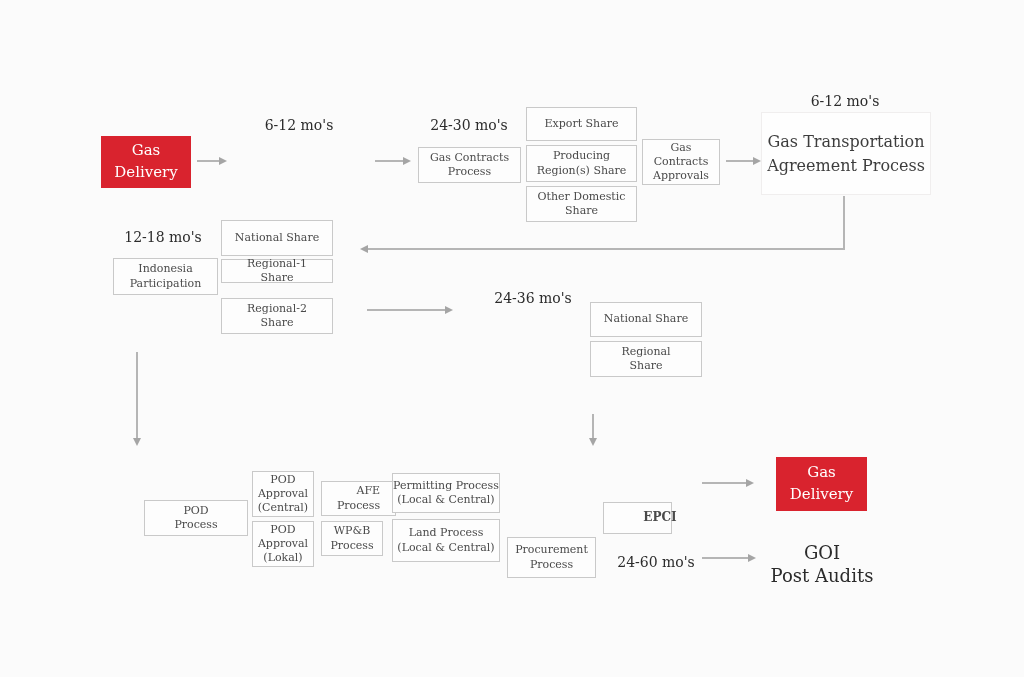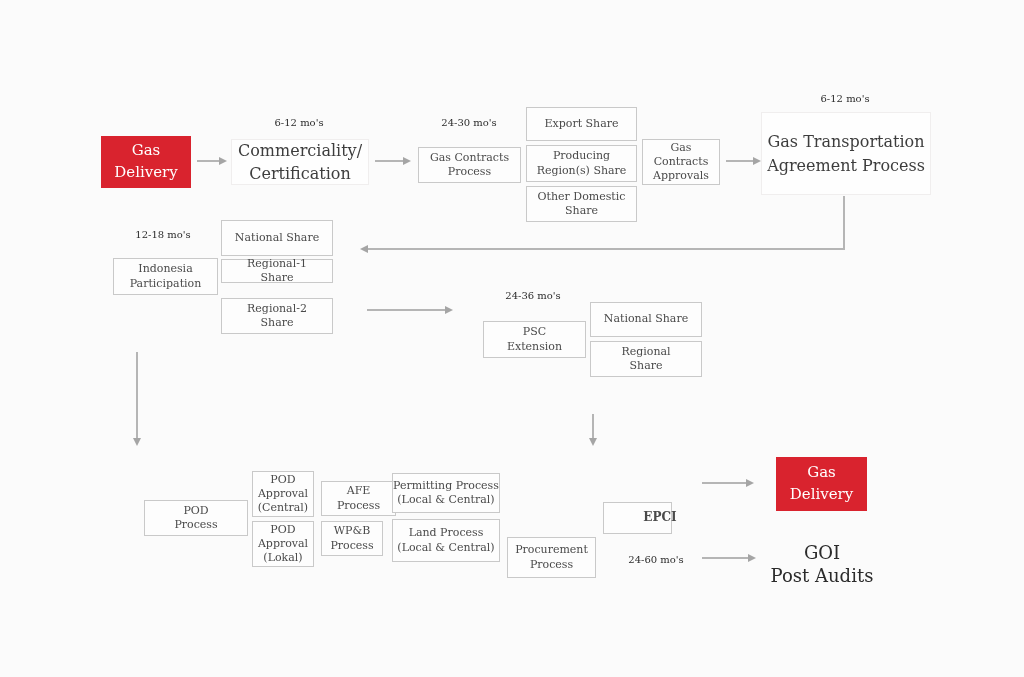--- a/index.html
+++ b/index.html
@@ -26,21 +26,21 @@
   }
   .box.red {
     background:var(--red, #d9232e);
     border:none; color:#ffffff;
     font-size:15px; line-height:1.45;
   }
   .box.bold { font-weight:bold; font-size:12px;padding-left:45px; }
   .label {
     position:absolute; text-align:center; white-space:pre-line;
     color:var(--label-text, #2b2b2b);
-    font-size:10px; line-height:1.3;
+    font-size:14px; line-height:1.3;
   }
   .aline { position:absolute; background:var(--arrow, #b5b5b5); }
   .aline.h { height:1.5px; }
   .aline.v { width:1.5px; }
   .head-r::after {
     content:""; position:absolute; right:-8px; top:50%; transform:translateY(-50%);
     border-left:8px solid var(--arrowhead, #a5a5a5);
     border-top:4.5px solid transparent; border-bottom:4.5px solid transparent;
   }
   .head-l::before {
@@ -59,22 +59,20 @@
 
 <div class="canvas">
 
   <div class="box red" style="left:101px; top:136px; width:90px; height:52px;">Gas
 Delivery</div>
 
   <div class="aline h head-r" style="left:197px; top:160px; width:22px;"></div>
 
   <div class="label" style="left:254px; top:116px; width:90px;">6-12 mo's</div>
 
-  <div class="box plain" style="left:231px; top:139px; width:138px; height:46px;">Commerciality/
-Certification</div>
 
   <div class="aline h head-r" style="left:375px; top:160px; width:28px;"></div>
 
   <div class="label" style="left:423px; top:116px; width:92px;">24-30 mo's</div>
 
   <div class="box" style="left:418px; top:147px; width:103px; height:36px;">Gas Contracts
 Process</div>
 
   <div class="box" style="left:526px; top:107px; width:111px; height:34px;">Export Share</div>
 
@@ -108,22 +106,20 @@
   <div class="box" style="left:221px; top:259px; width:112px; height:24px;">Regional-1
 Share</div>
 
   <div class="box" style="left:221px; top:298px; width:112px; height:36px;">Regional-2
 Share</div>
 
   <div class="aline h head-r" style="left:367px; top:309px; width:78px;"></div>
 
   <div class="label" style="left:487px; top:289px; width:92px;">24-36 mo's</div>
 
-  <div class="box" style="left:483px; top:321px; width:103px; height:37px;">PSC
-Extension</div>
 
   <div class="box" style="left:590px; top:302px; width:112px; height:35px;">National Share</div>
 
   <div class="box" style="left:590px; top:341px; width:112px; height:36px;">Regional
 Share</div>
 
   <div class="aline v head-d" style="left:136px; top:352px; height:86px;"></div>
 
   <div class="aline v head-d" style="left:592px; top:414px; height:24px;"></div>
 
@@ -131,21 +127,21 @@
 Process</div>
 
   <div class="box" style="left:252px; top:471px; width:62px; height:46px;">POD
 Approval
 (Central)</div>
 
   <div class="box" style="left:252px; top:521px; width:62px; height:46px;">POD
 Approval
 (Lokal)</div>
 
-  <div class="box" style="left:321px; top:481px; width:75px; height:35px;">AFE
+  <div class="box" style="left:321px; top:481px; width:75px; height:35px;text-align:right;">AFE
 Process</div>
 
   <div class="box" style="left:321px; top:521px; width:62px; height:35px;">WP&amp;B
 Process</div>
 
   <div class="box" style="left:392px; top:473px; width:108px; height:40px;">Permitting Process
 (Local &amp; Central)</div>
 
   <div class="box" style="left:392px; top:519px; width:108px; height:43px;">Land Process
 (Local &amp; Central)</div>

